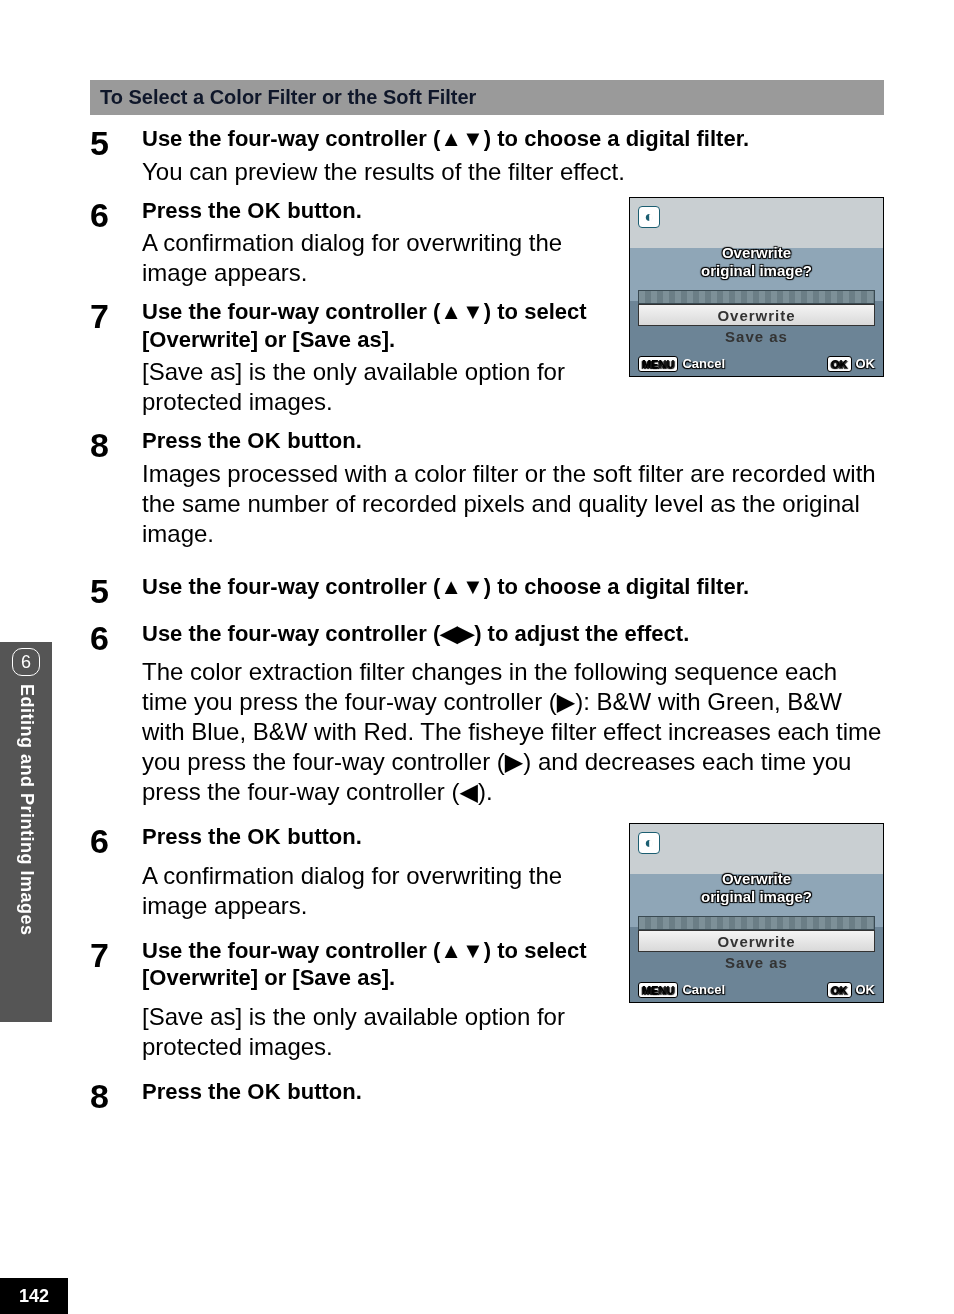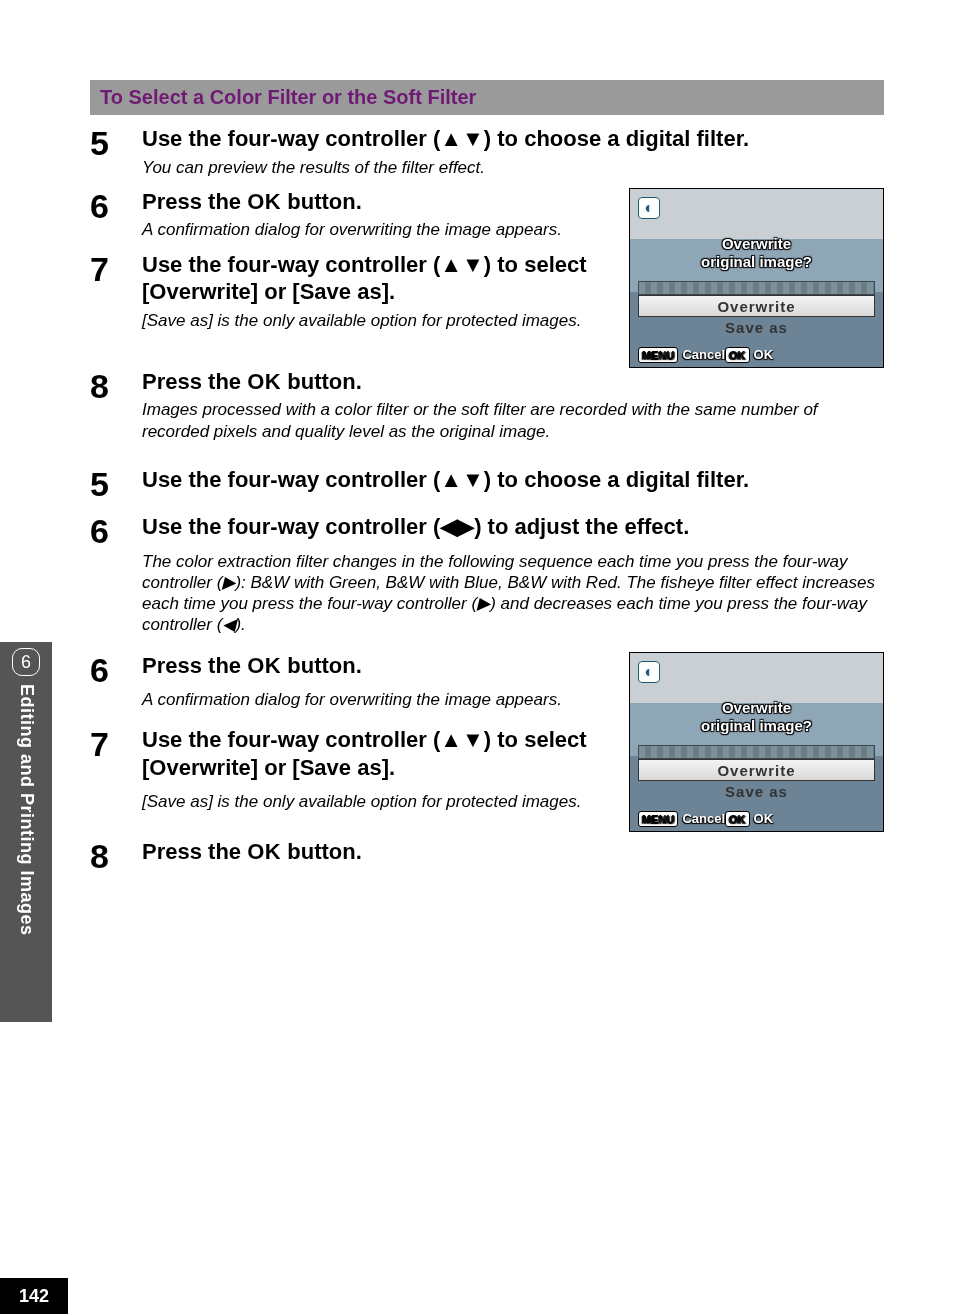--- a/index.html
+++ b/index.html
@@ -10,21 +10,21 @@
     height: 1314px;
     position: relative;
     color: #000;
   }
   .page {
     padding: 80px 70px 60px 90px;
     position: relative;
   }
   .section-header {
     background: #9a9a9a;
-    color: #701a75;
+    color: #0f172a;
     font-weight: bold;
     font-size: 20px;
     padding: 6px 10px;
     margin-bottom: 10px;
   }
   .step { display: flex; align-items: flex-start; margin-bottom: 4px; }
   .step-num {
     font-size: 34px;
     font-weight: bold;
     width: 52px;
@@ -32,24 +32,23 @@
     line-height: 1.1;
   }
   .step-body { flex: 1; }
   .step-title {
     font-size: 22px;
     font-weight: bold;
     line-height: 1.25;
     margin-bottom: 4px;
   }
   .step-desc {
-    font-size: 17px;
+    font-size: 24px;
     line-height: 1.25;
     margin-bottom: 6px;
-    font-style: italic;
   }
   .row { display: flex; gap: 12px; align-items: flex-start; }
   .row .left { flex: 1; }
   .row .right { width: 255px; flex-shrink: 0; }
   .ok-word { font-family: Arial, Helvetica, sans-serif; font-weight: bold; letter-spacing: 0.5px; }
   .arrow { font-family: Arial, sans-serif; }
   .side-tab {
     position: absolute;
     left: 0;
     top: 642px;
@@ -128,21 +127,21 @@
     letter-spacing: 1px;
   }
   .cam .opt1 {
     top:106px; height:22px; line-height:22px;
     background: linear-gradient(#f4f4f4,#d9d9d9);
     border:1px solid #333;
   }
   .cam .opt2 { top:130px; }
   .cam .footer {
     position:absolute; left:0; right:0; bottom:0; height:24px;
-    display:flex; align-items:center;
+    display:flex; justify-content:space-between; align-items:center;
     padding: 0 8px;
     color:#fff; font-weight:bold; font-size:13px;
     text-shadow: 1px 1px 1px #000, -1px 1px 1px #000;
   }
   .cam .footer .btn-label {
     background:#fff; color:#000; border:1px solid #000;
     border-radius:3px; padding:0 3px; font-size:11px; margin-right:4px;
     display:inline-block; line-height:14px;
   }
   .spacer-sm { height:6px; }

